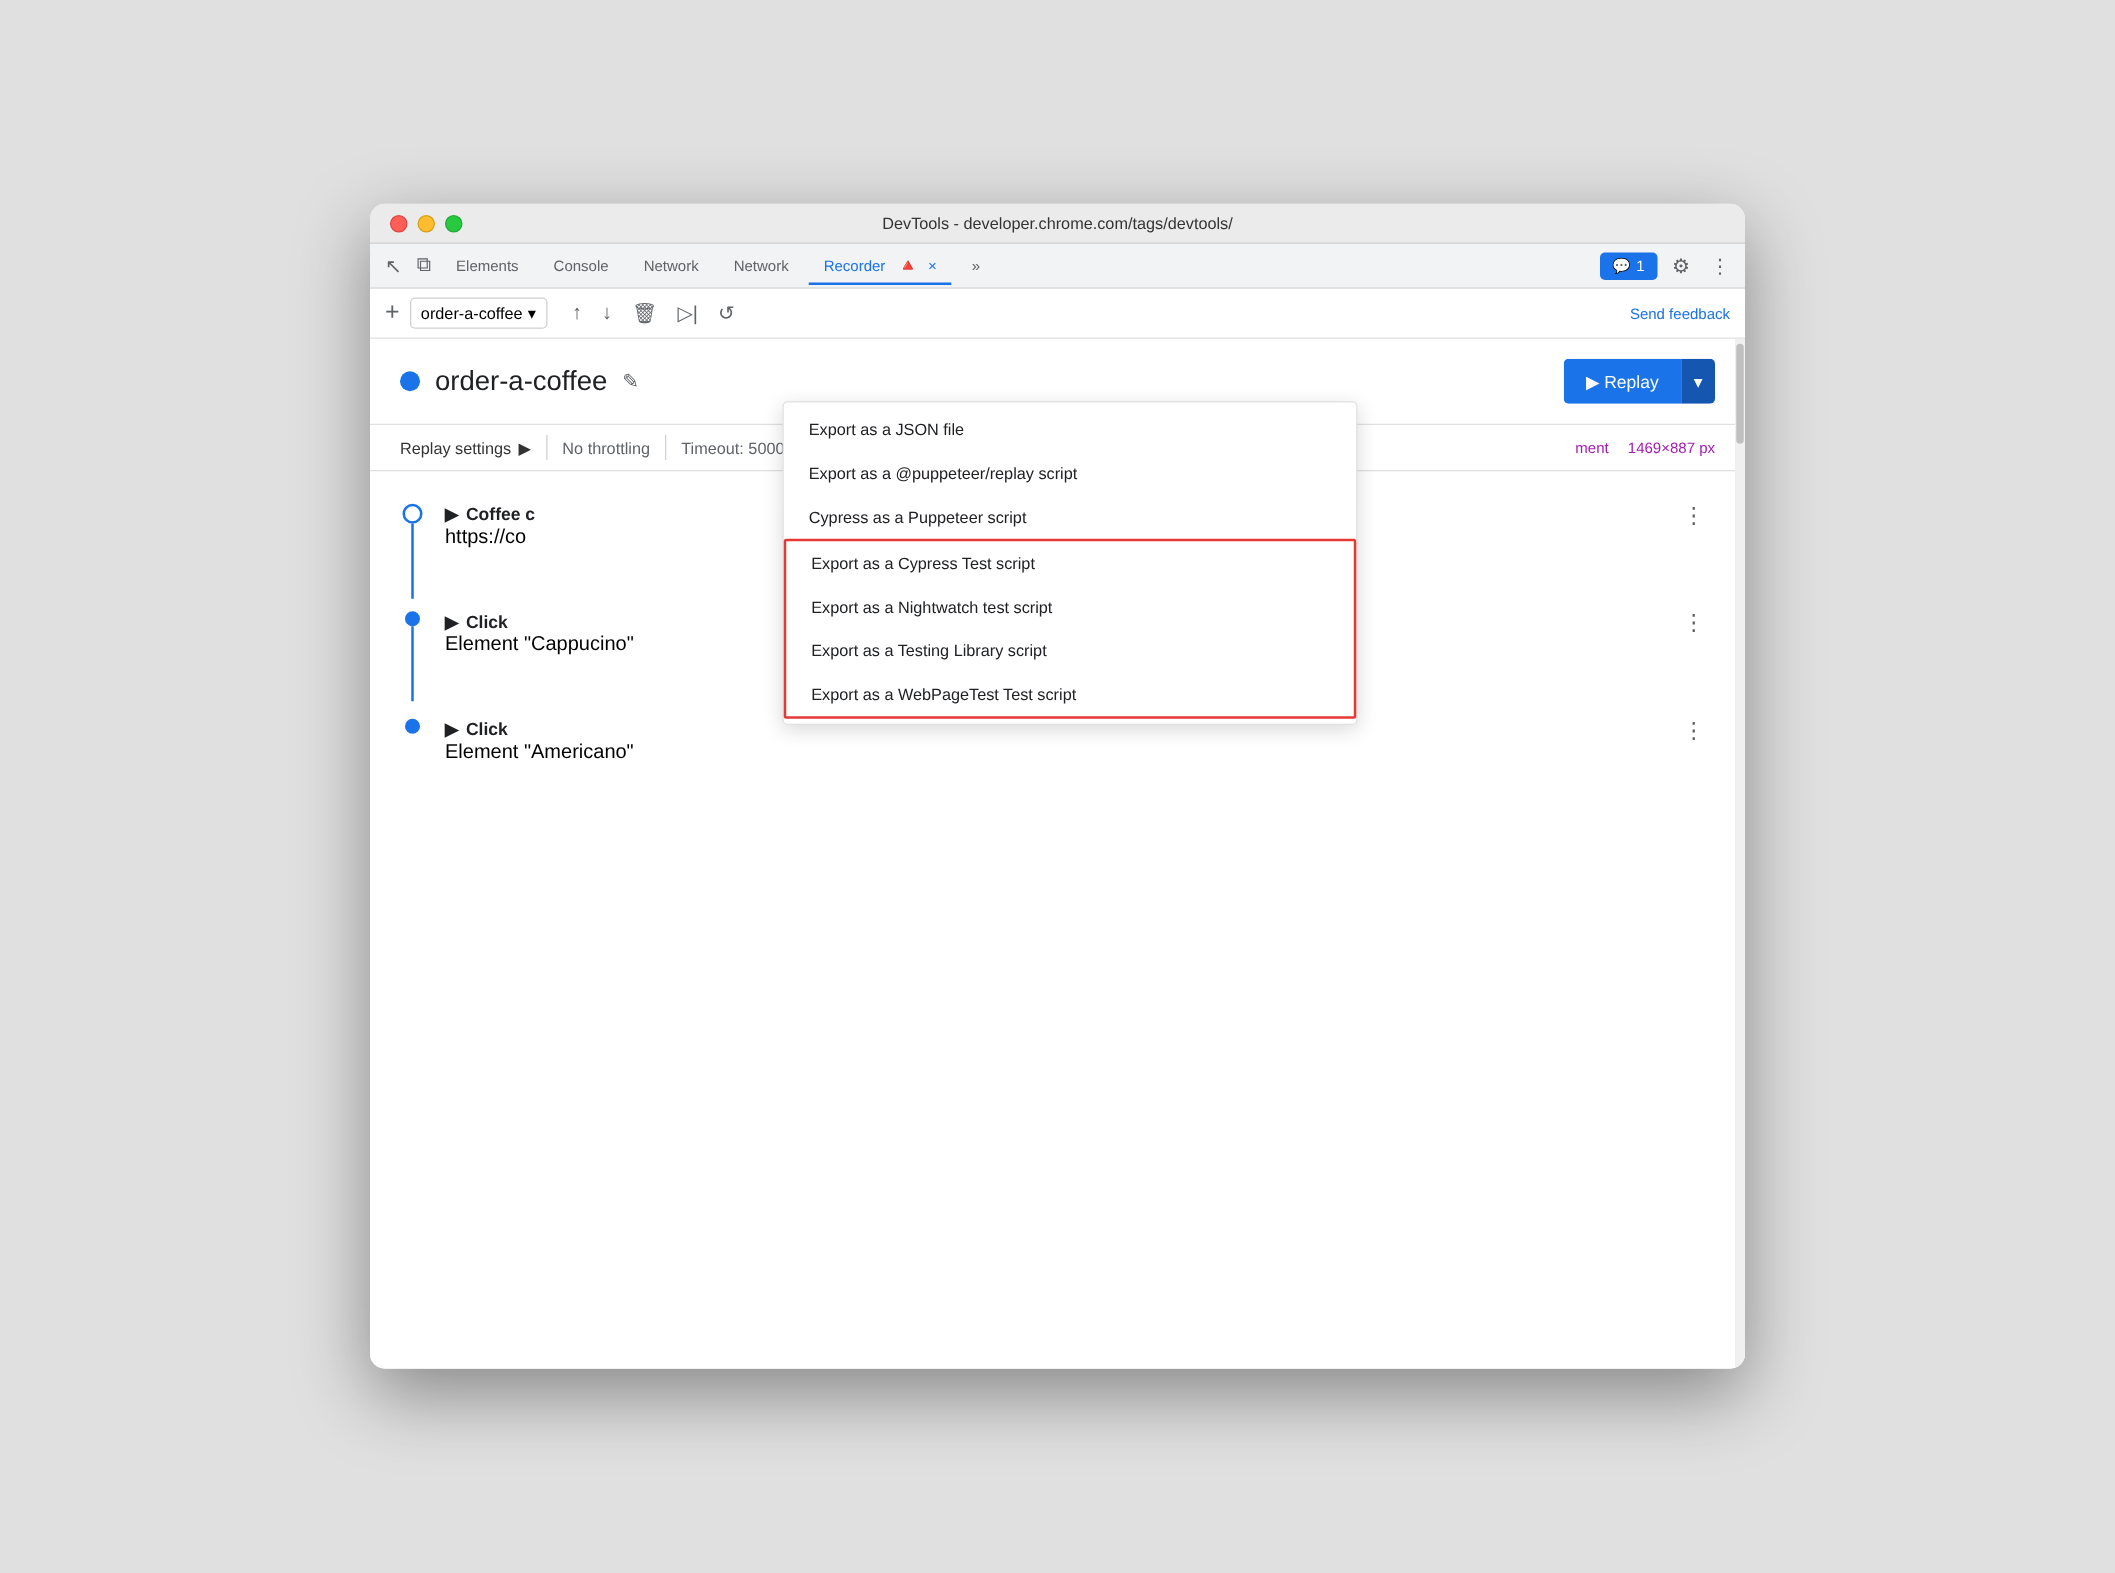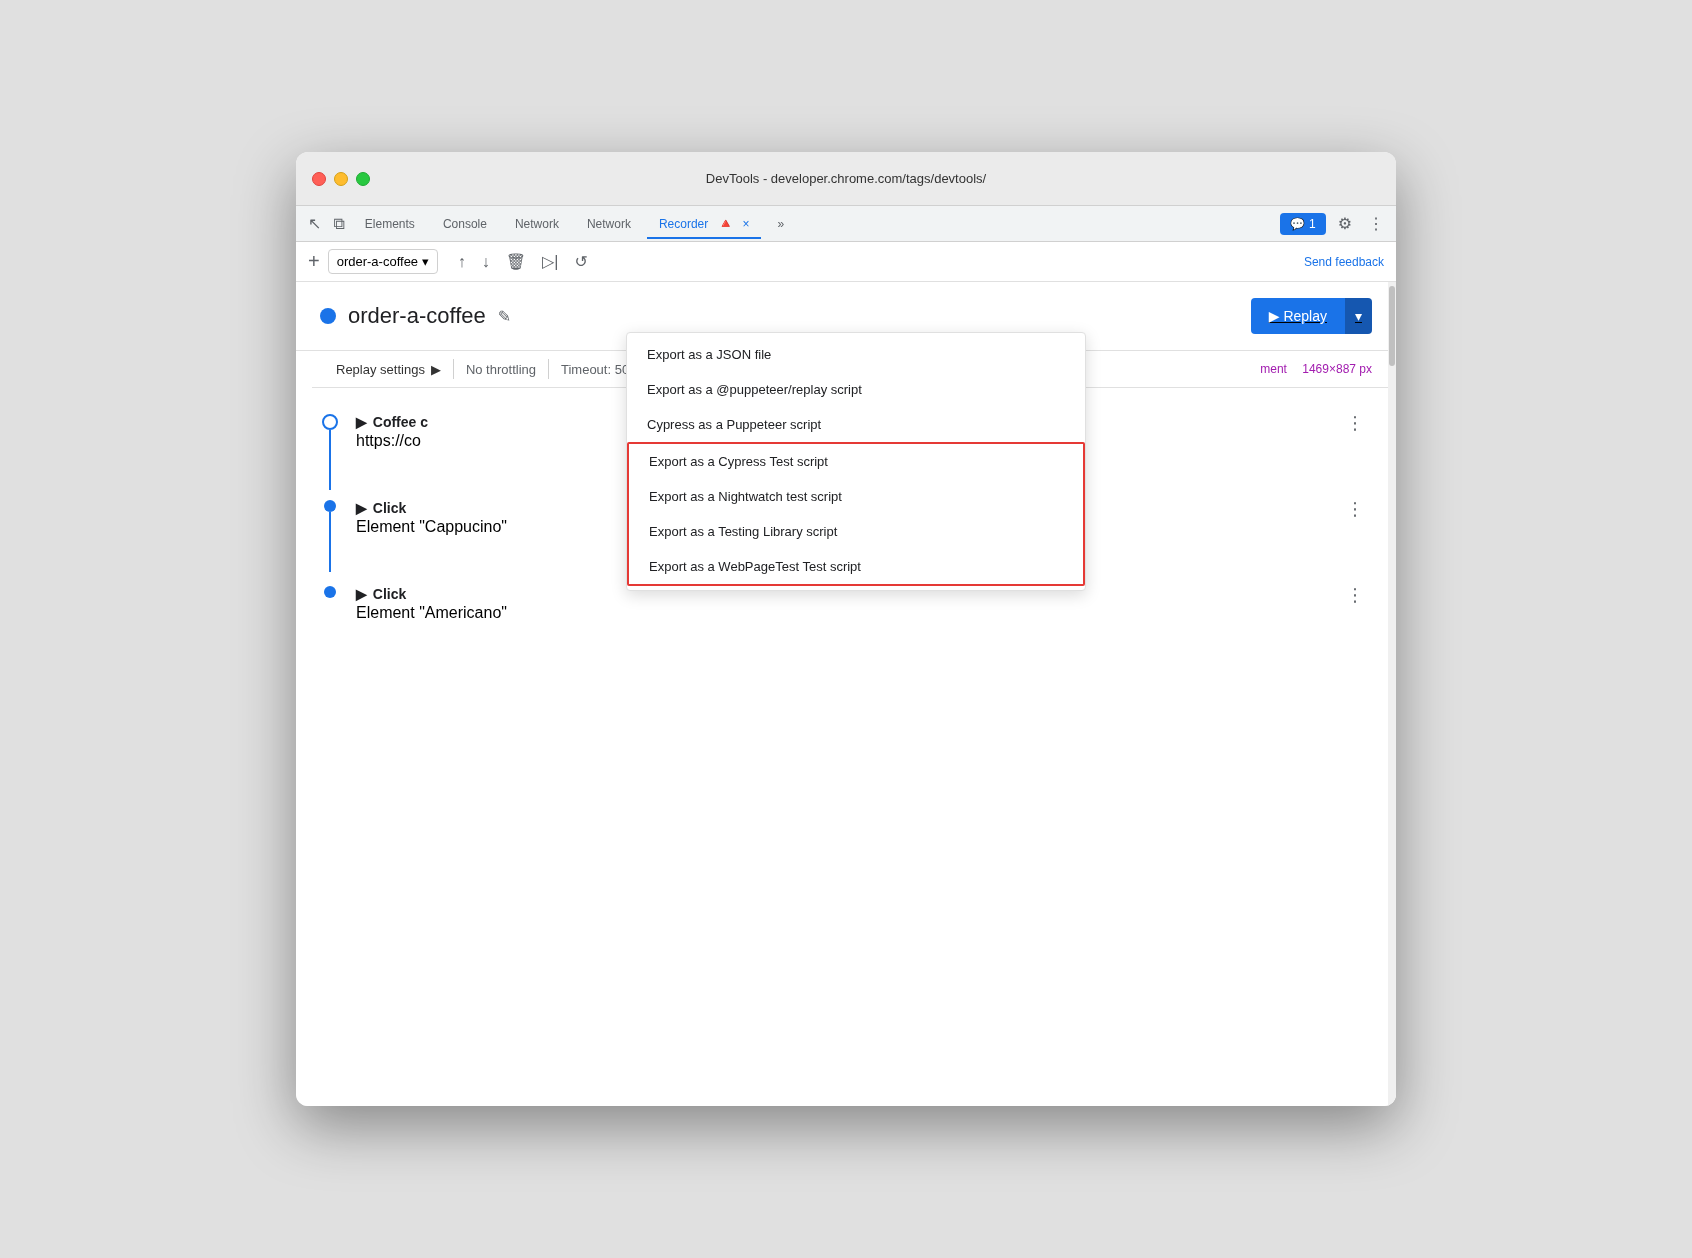--- a/index.html
+++ b/index.html
@@ -13,21 +13,21 @@
     }
     .window {
       width: 1100px;
       background: #f5f5f5;
       border-radius: 12px;
       box-shadow: 0 20px 60px rgba(0,0,0,0.4);
       overflow: hidden;
     }
     .title-bar {
       background: #ebebeb;
-      height: 54px;
+      height: 32px;
       display: flex;
       align-items: center;
       padding: 0 16px;
       border-bottom: 1px solid #d0d0d0;
       position: relative;
       text-align: right;
     }
     .traffic-lights {
       display: flex;
       gap: 8px;
@@ -177,21 +177,20 @@
       color: #5f6368;
       cursor: pointer;
       font-size: 16px;
     }
     .header-spacer { flex: 1; }
     .replay-btn-group {
       display: flex;
       align-items: center;
       border-radius: 4px;
       overflow: hidden;
-      text-decoration: underline;
     }
     .replay-btn {
       background: #1a73e8;
       color: white;
       border: none;
       padding: 10px 18px;
       font-size: 14px;
       cursor: pointer;
       display: flex;
       align-items: center;
@@ -207,21 +206,20 @@
       cursor: pointer;
     }
     .settings-bar {
       display: flex;
       align-items: center;
       padding: 8px 24px;
       border-bottom: 1px solid #e0e0e0;
       font-size: 13px;
       color: #333;
       gap: 0;
-      margin-left: 16px;
     }
     .settings-label {
       font-weight: 500;
       display: flex;
       align-items: center;
       gap: 6px;
     }
     .divider-v {
       width: 1px;
       height: 20px;

